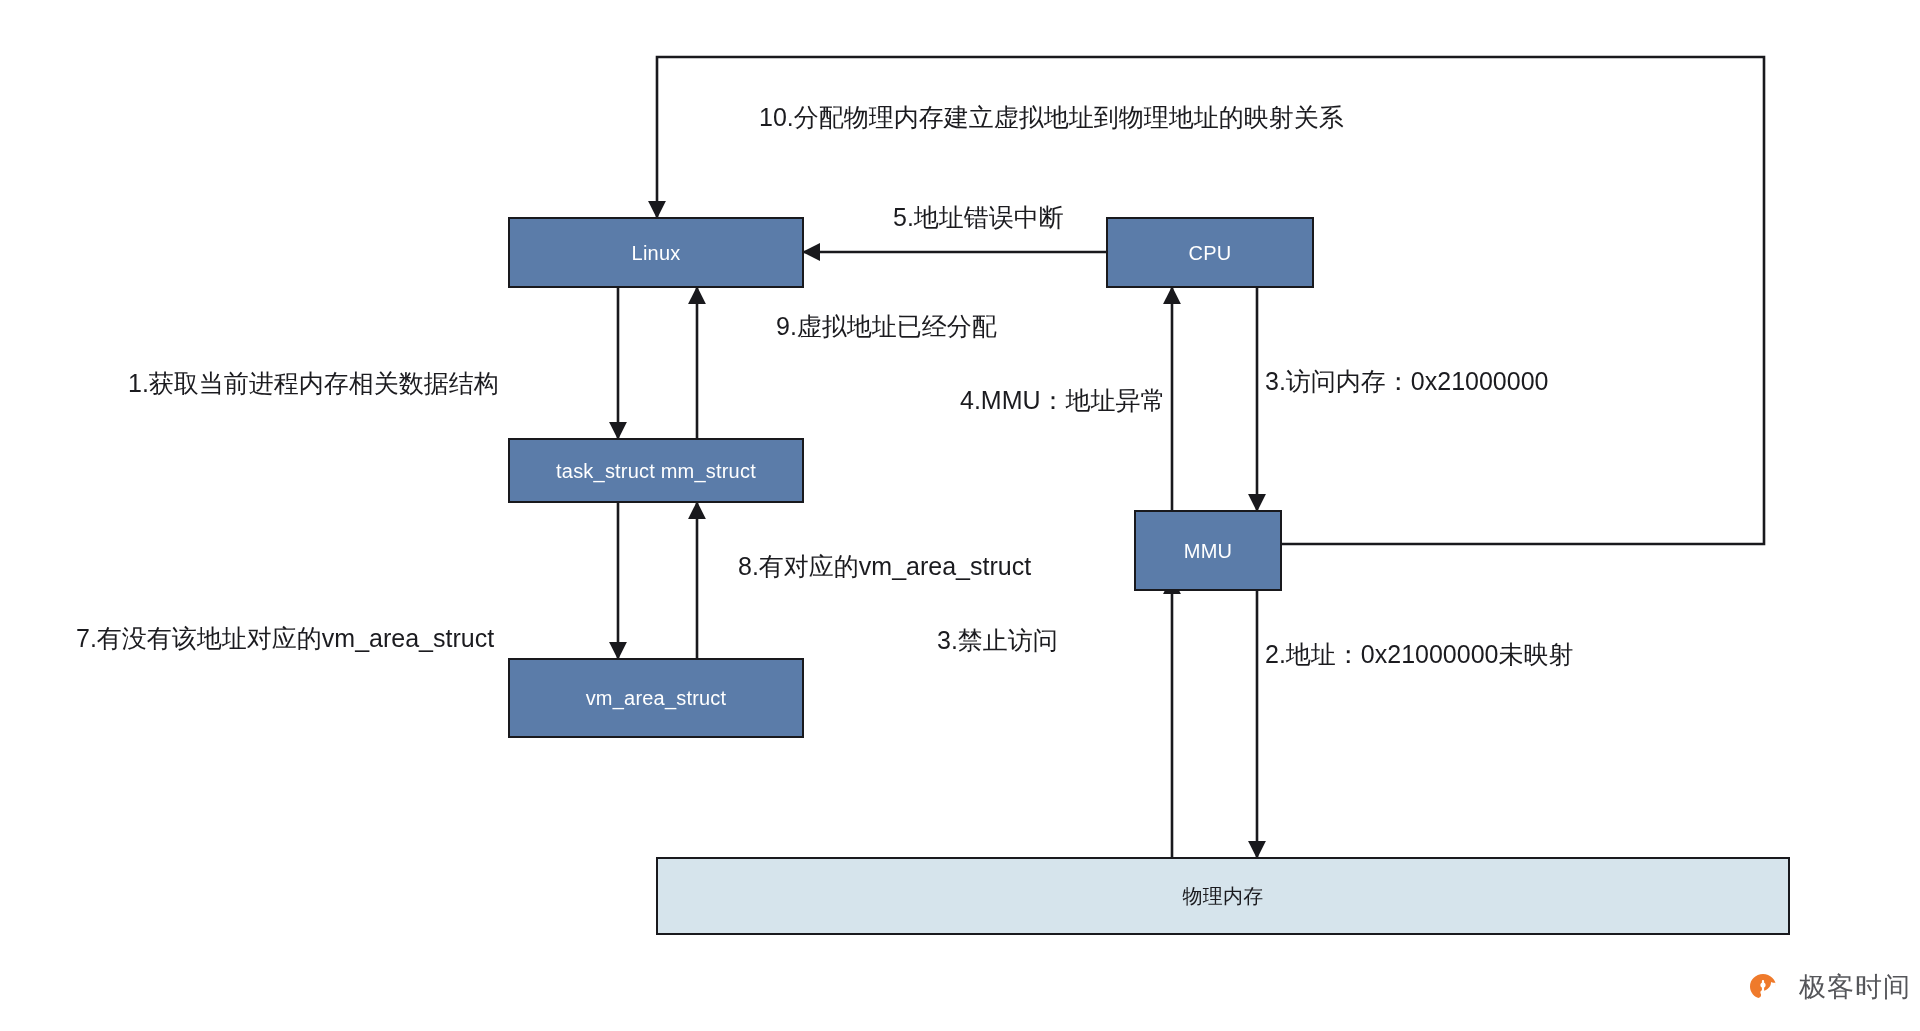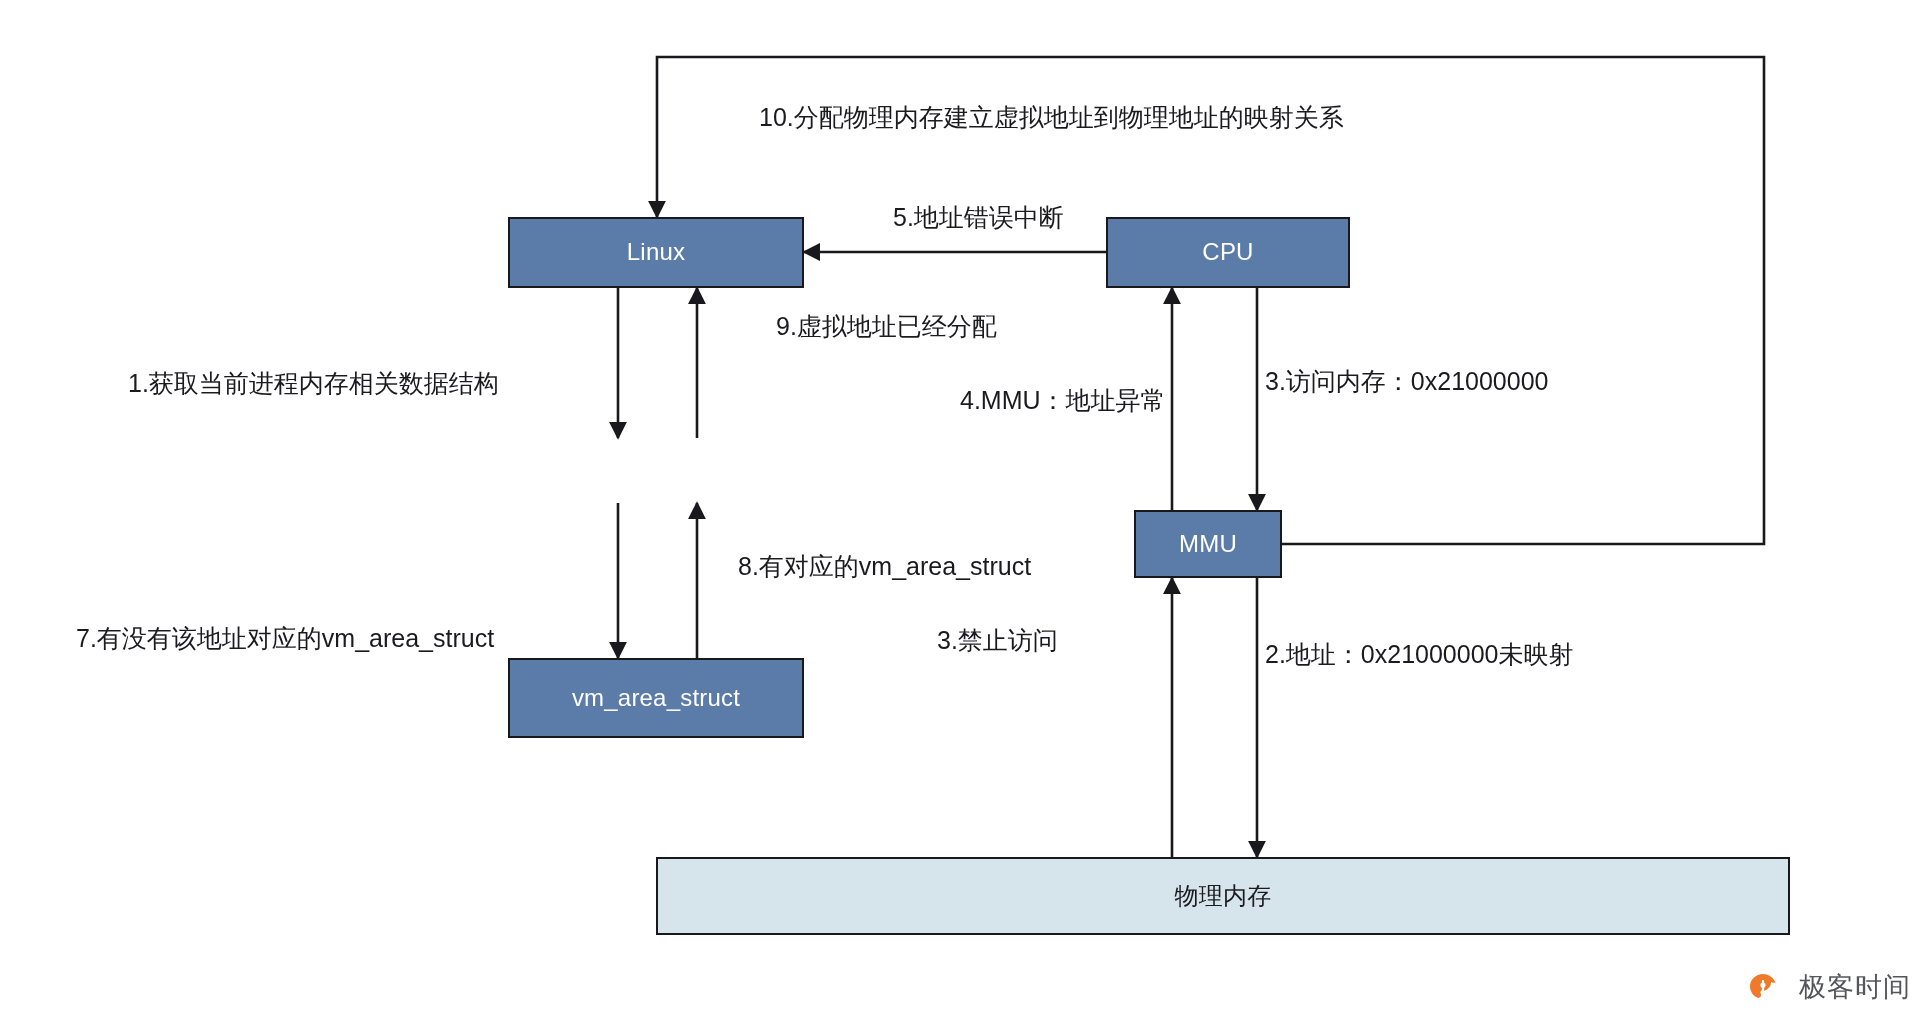--- a/index.html
+++ b/index.html
@@ -25,21 +25,21 @@
     height: 1031px;
   }
   .node {
     position: absolute;
     box-sizing: border-box;
     display: flex;
     align-items: center;
     justify-content: center;
     border: 2px solid #19191d;
     color: #ffffff;
-    font-size: 24px;
+    font-size: 20px;
     letter-spacing: 0.2px;
     line-height: 1.1;
     white-space: nowrap;
   }
   .node.blue {
     background: #5b7ca9;
     color: #ffffff;
   }
   .node.lightblue {
     background: #d6e4ec;
@@ -97,26 +97,29 @@
       <path d="M 1257 578 L 1257 857" marker-end="url(#arrow)"></path>
 
       <path d="M 1172 857 L 1172 578" marker-end="url(#arrow)"></path>
     </g>
   </svg>
 
   <div class="node blue" id="node-linux" style="left:508px;top:217px;width:296px;height:71px;">
     <span>Linux</span>
   </div>
 
-  <div class="node blue" id="node-cpu" style="left:1106px;top:217px;width:244px;height:71px;">
+  <div class="node blue" id="node-cpu" style="left:1106px;top:217px;width:208px;height:71px;">
     <span>CPU</span>
   </div>
 
+  <div class="node blue" id="node-task-struct" style="left:508px;top:438px;width:296px;height:65px;">
+    <span>task_struct mm_struct</span>
+  </div>
 
-  <div class="node blue" id="node-mmu" style="left:1134px;top:510px;width:148px;height:68px;">
+  <div class="node blue" id="node-mmu" style="left:1134px;top:510px;width:148px;height:81px;">
     <span>MMU</span>
   </div>
 
   <div class="node blue" id="node-vm-area" style="left:508px;top:658px;width:296px;height:80px;">
     <span>vm_area_struct</span>
   </div>
 
   <div class="node lightblue" id="node-phys-mem" style="left:656px;top:857px;width:1134px;height:78px;">
     <span>物理内存</span>
   </div>

